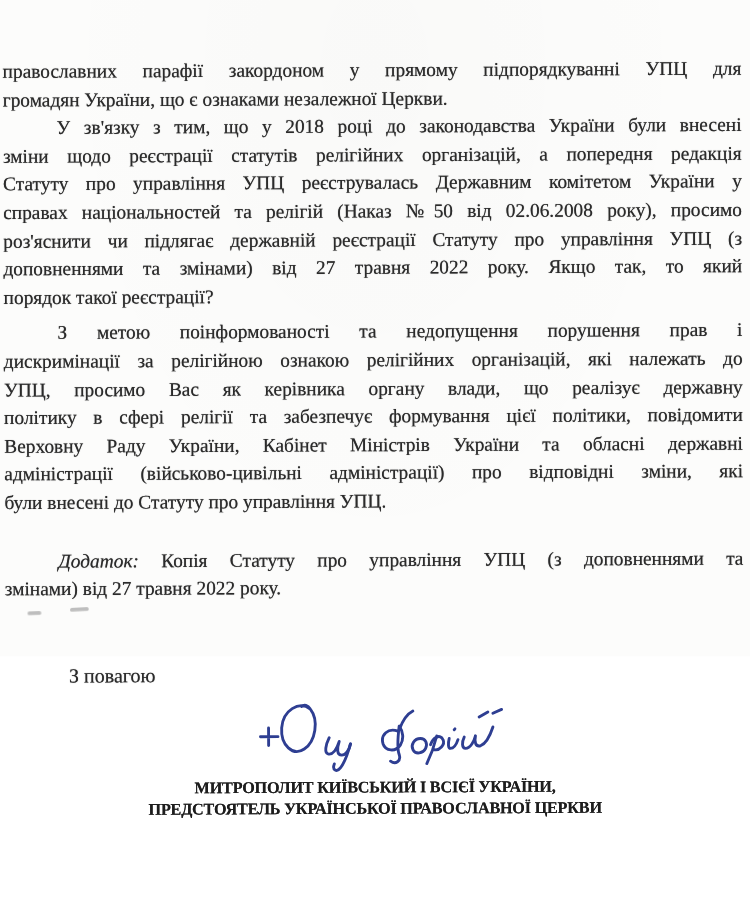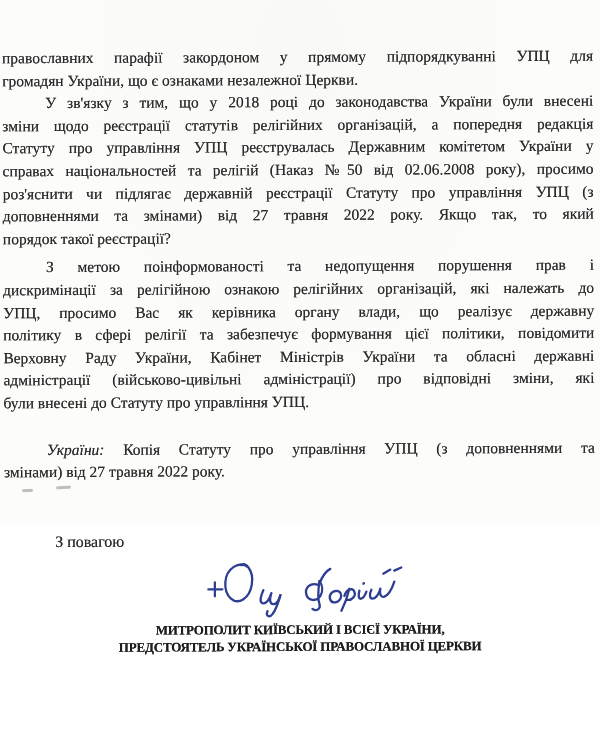--- a/index.html
+++ b/index.html
@@ -106,21 +106,21 @@
       <span class="ln just ind">З метою поінформованості та недопущення порушення прав і</span>
       <span class="ln just">дискримінації за релігійною ознакою релігійних організацій, які належать до</span>
       <span class="ln just">УПЦ, просимо Вас як керівника органу влади, що реалізує державну</span>
       <span class="ln just">політику в сфері релігії та забезпечує формування цієї політики, повідомити</span>
       <span class="ln just">Верховну Раду України, Кабінет Міністрів України та обласні державні</span>
       <span class="ln just">адміністрації (військово-цивільні адміністрації) про відповідні зміни, які</span>
       <span class="ln">були внесені до Статуту про управління УПЦ.</span>
     </p>
 
     <p class="para para-annex">
-      <span class="ln just ind"><span class="italic">України:</span><span> Копія Статуту про управління УПЦ (з доповненнями та</span></span>
+      <span class="ln just ind"><span class="italic">Додаток:</span><span> Копія Статуту про управління УПЦ (з доповненнями та</span></span>
       <span class="ln">змінами) від 27 травня 2022 року.</span>
     </p>
 
     <div class="closing">З повагою</div>
 
     <div class="sig-wrap" aria-label="+ Онуфрій">
       <svg width="215" height="60" viewBox="0 0 215 60">
         <g fill="none" stroke="#2e3e92" stroke-width="2.3" stroke-linecap="round" stroke-linejoin="round">
 
           <path d="M6,31 h14 M12.5,24 v14"></path>

